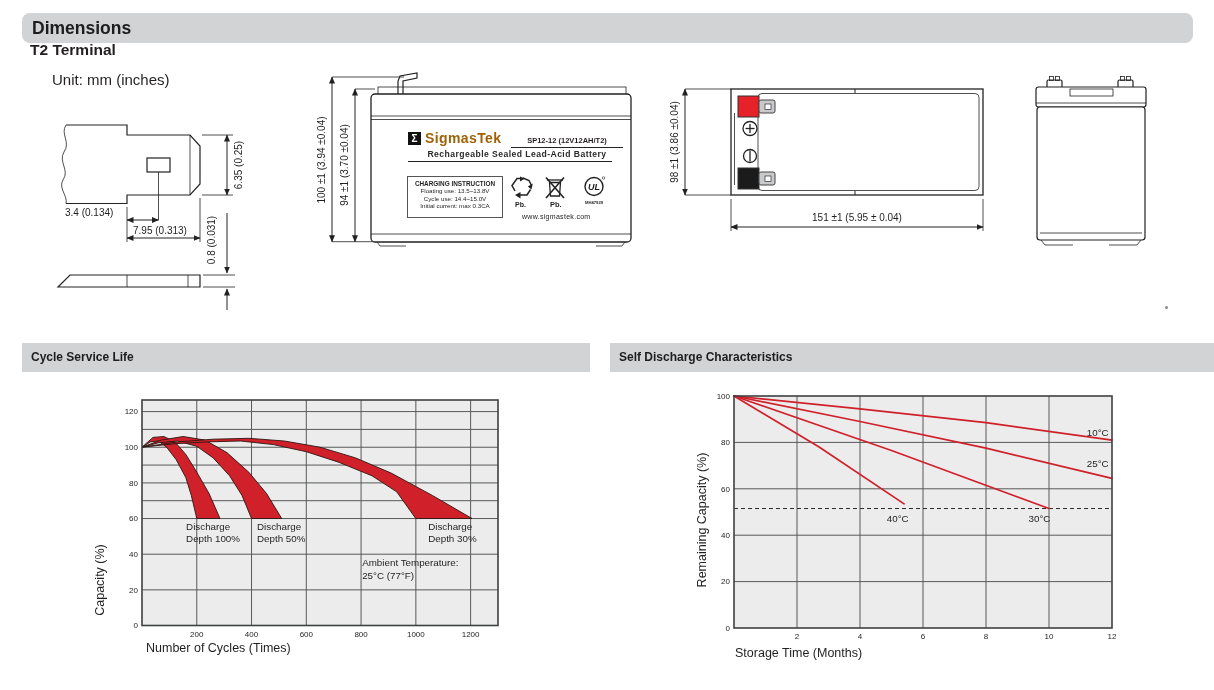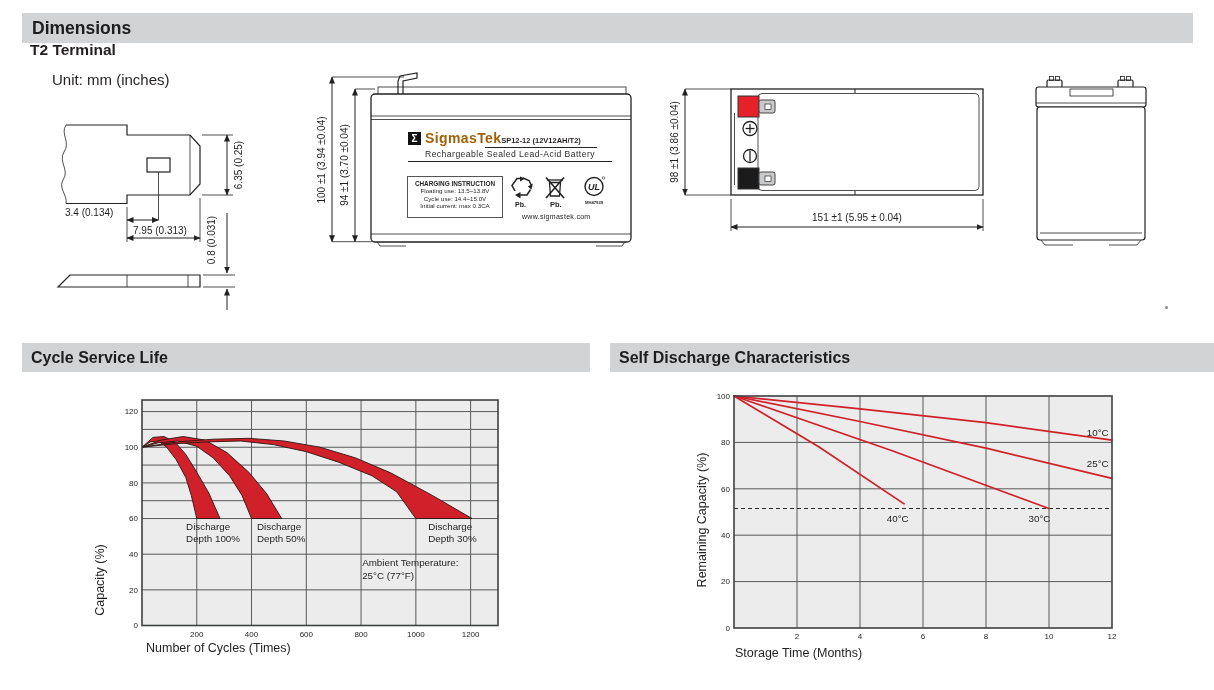--- a/index.html
+++ b/index.html
@@ -1,39 +1,39 @@
 <!DOCTYPE html>
 <html><head>
 <meta charset="utf-8">
 <style>
   html,body{margin:0;padding:0;}
   body{width:1214px;height:690px;position:relative;background:#ffffff;
        font-family:"Liberation Sans",sans-serif;color:#231f20;overflow:hidden;}
   .abs{position:absolute;}
   .bar{background:#d1d3d4;font-weight:bold;color:#1d1d1f;}
-  #dim-bar{left:22px;top:13px;width:1171px;height:30px;font-size:17.5px;line-height:30px;padding-left:10px;box-sizing:border-box;}
+  #dim-bar{left:22px;top:13px;width:1171px;height:30px;font-size:17.5px;line-height:30px;padding-left:10px;box-sizing:border-box;border-radius:8px;}
   #t2{left:30px;top:41px;font-size:15.5px;font-weight:bold;}
   #unit{left:30px;top:71px;font-size:15px;margin-left:22px;}
-  .secbar{top:343px;height:29px;font-size:16px;line-height:29px;padding-left:9px;box-sizing:border-box;}
+  .secbar{top:343px;height:29px;font-size:12px;line-height:29px;padding-left:9px;box-sizing:border-box;}
   #sec1{left:22px;width:568px;}
   #sec2{left:610px;width:655px;}
   svg text{font-family:"Liberation Sans",sans-serif;fill:#1f1f1f;}
   .dim{stroke:#222;stroke-width:1;fill:none;}
   .thin{stroke:#222;stroke-width:0.8;fill:none;}
   .outline{stroke:#222;stroke-width:1.2;fill:none;}
   .dimtxt{font-size:10px;}
   
   #batt-label{left:398px;top:130px;width:220px;height:98px;font-size:10px;}
   #batt-label .logo{position:absolute;left:10px;top:2px;width:13px;height:13px;background:#111;color:#fff;
      font-weight:bold;font-size:10px;text-align:center;line-height:13px;}
   #batt-label .brand{position:absolute;left:27px;top:0px;font-size:14px;font-weight:bold;letter-spacing:0.4px;color:#a16207;}
-  #batt-label .model{position:absolute;left:87px;top:6px;width:112px;font-size:7.5px;font-weight:bold;
+  #batt-label .model{position:absolute;left:113px;top:6px;width:112px;font-size:7.5px;font-weight:bold;
      border-bottom:1.5px solid #222;padding-bottom:2px;text-align:center;}
-  #batt-label .typeline{position:absolute;left:10px;top:19px;width:204px;text-align:center;
-     font-size:8.6px;font-weight:normal;letter-spacing:0.45px;color:#2a2a2a;white-space:nowrap;}
+  #batt-label .typeline{position:absolute;left:17px;top:19px;width:204px;text-align:center;
+     font-size:8.6px;font-weight:bold;letter-spacing:0.45px;color:#2a2a2a;white-space:nowrap;}
   #batt-label .rule{position:absolute;left:10px;top:31px;width:204px;border-top:1.5px solid #222;}
   #charge-box{position:absolute;left:9px;top:46px;width:96px;height:42px;border:1px solid #555;box-sizing:border-box;text-align:center;}
   #charge-box .cb-title{font-size:6.4px;font-weight:bold;margin-top:3px;}
   #charge-box .cb-line{font-size:6.2px;line-height:7.6px;}
   #charge-box .cb-line:first-of-type{margin-top:4px;}
   #label-icons{position:absolute;left:112px;top:46px;}
   #website{position:absolute;left:124px;top:83px;font-size:7px;letter-spacing:0.3px;color:#222;}
   #stray-dot{left:1165px;top:306px;width:3px;height:3px;background:#8a8a8a;border-radius:50%;}
 </style>
 </head>

